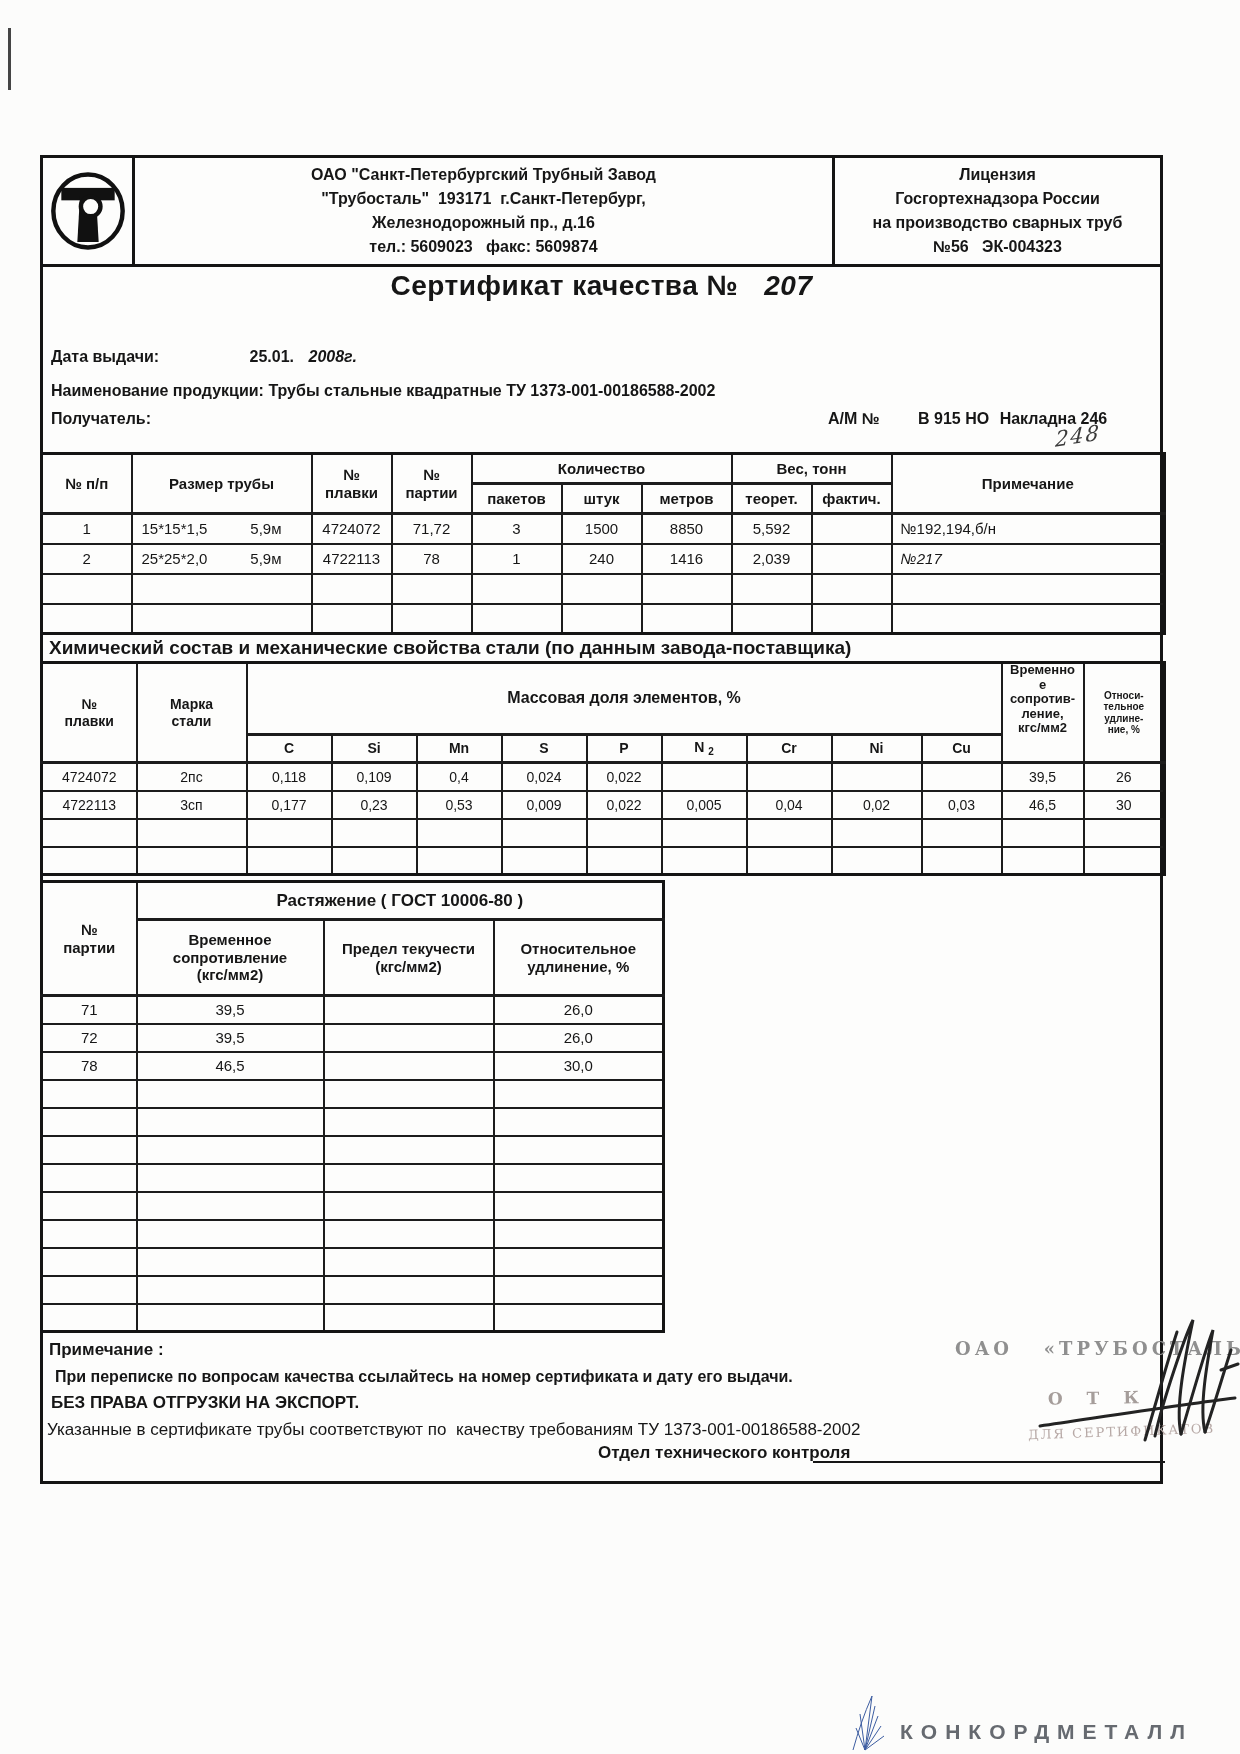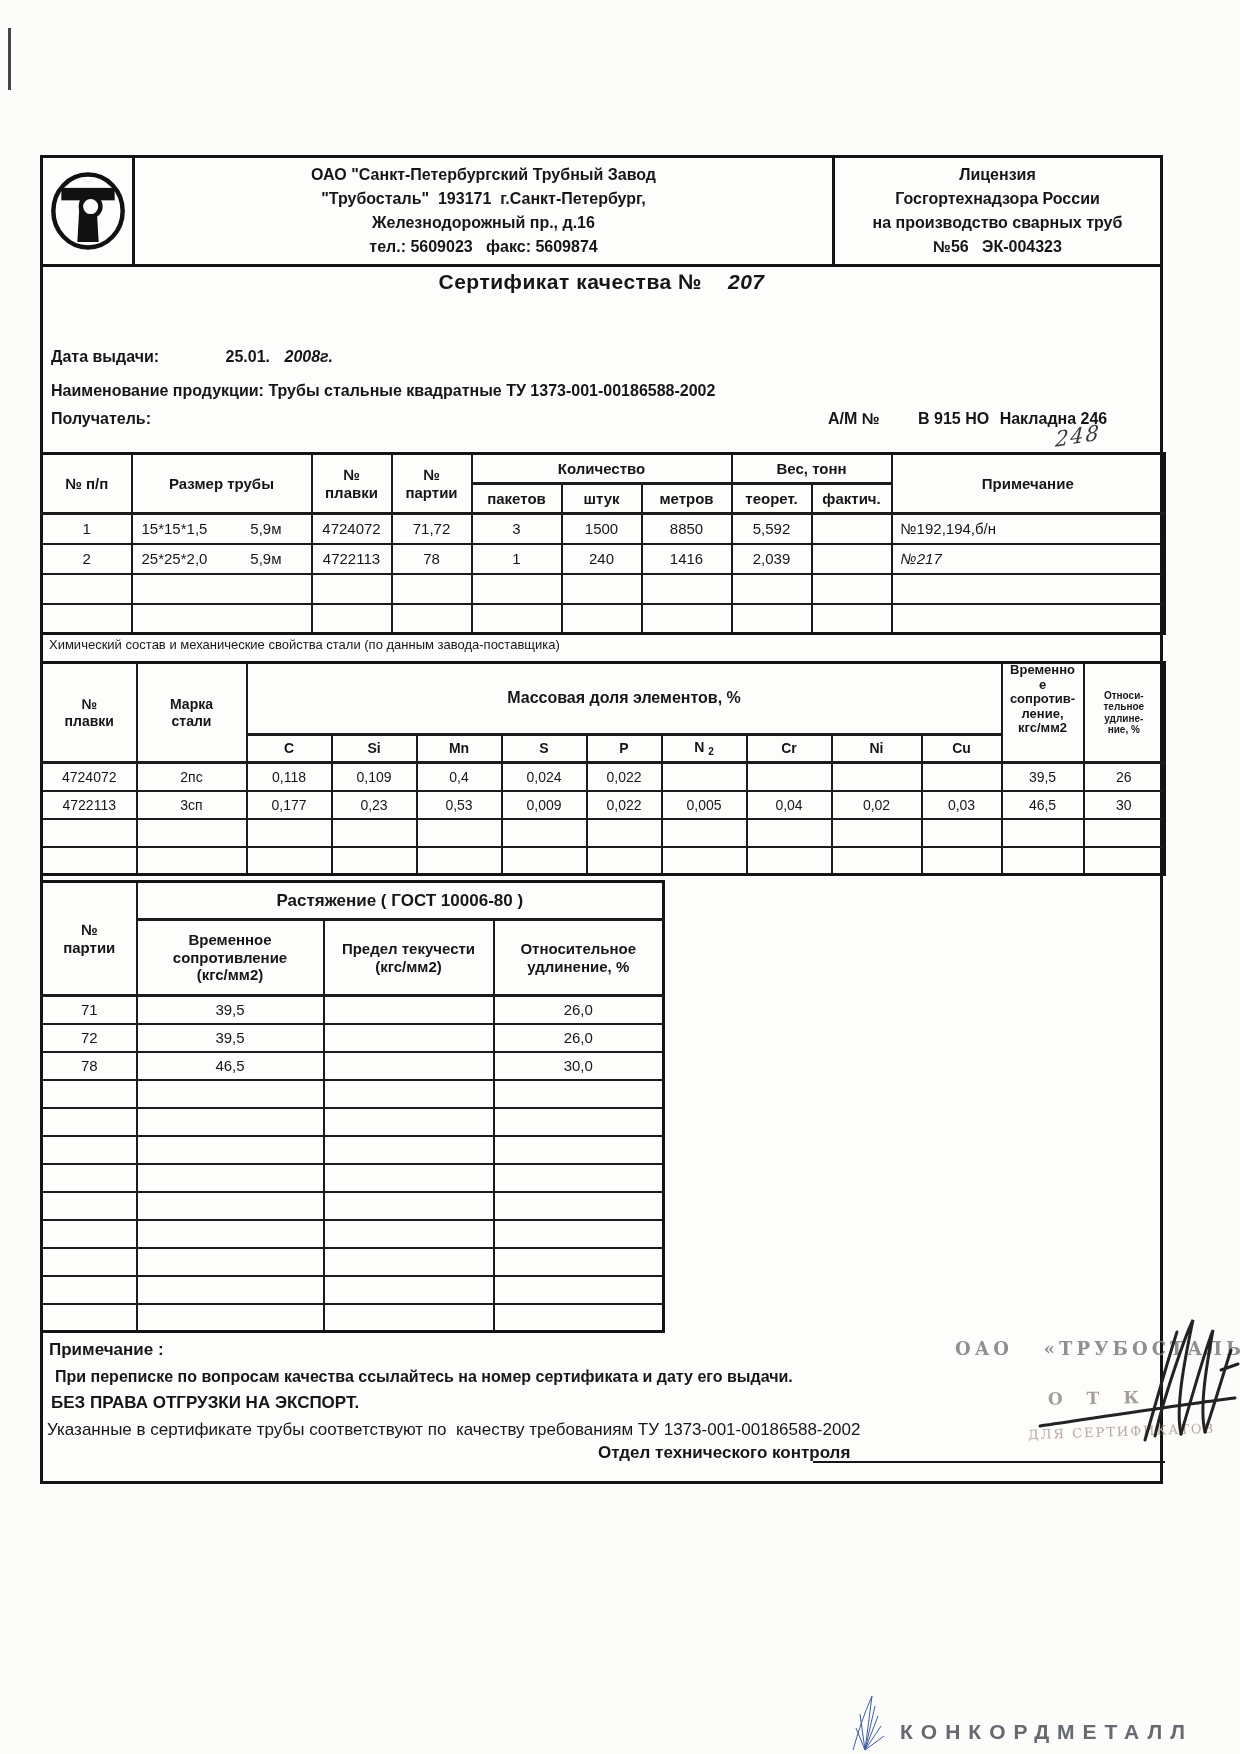--- a/index.html
+++ b/index.html
@@ -16,21 +16,21 @@
   }
 
   
   .cert-header { position:absolute; left:0; top:0; right:0; height:106px; border-bottom:3px solid #141414; display:flex; }
   .logo-cell { width:92px; border-right:3px solid #141414; display:flex; align-items:center; justify-content:center; box-sizing:border-box; }
   .company-cell { width:700px; border-right:3px solid #141414; box-sizing:border-box; display:flex; flex-direction:column; justify-content:center; align-items:center; }
   .license-cell { flex:1; display:flex; flex-direction:column; justify-content:center; align-items:center;text-align:center; }
   .hdr-line { font-weight:bold; font-size:16px; line-height:24px; white-space:nowrap; }
 
   
-  .title-row { position:absolute; left:0; right:0; top:112px; text-align:center; font-weight:bold; font-size:21px; letter-spacing:.5px; }
+  .title-row { position:absolute; left:0; right:0; top:112px; text-align:center; font-weight:bold; font-size:28px; letter-spacing:.5px; }
   .title-num { font-style:italic; margin-left:26px; }
   .info-line { position:absolute; font-size:16px; white-space:nowrap; }
   .b { font-weight:bold; }
   .i { font-style:italic; }
   .handwritten {
     position:absolute; font-family:"DejaVu Serif", serif; font-style:italic; font-size:21px;
     color:#3a3a3a; transform:rotate(-9deg) skewX(-12deg); letter-spacing:2px;
   }
 
   
@@ -42,21 +42,21 @@
   .doc-table th { font-weight:bold; font-size:15px; white-space:pre-line; line-height:1.16; }
   .doc-table td { font-size:15px; font-weight:normal; }
   .doc-table { border:3px solid #141414; }
   .doc-table thead th { border-bottom-width:3px; }
   .cell-left { text-align:left !important; padding-left:8px !important; }
   .size-flex { display:flex; justify-content:space-between; padding:0 26px 0 6px; }
 
   .main-table { left:-3px; top:294px; width:1123px; }
   .main-table tr { height:30px; }
 
-  .chem-title { position:absolute; left:6px; top:479px; font-weight:normal; font-size:13px; white-space:nowrap;text-align:right; }
+  .chem-title { position:absolute; left:6px; top:479px; font-weight:bold; font-size:19px; white-space:nowrap;text-align:right; }
   .chem-table { left:-3px; top:503px; width:1123px; }
   .chem-table th { font-size:14px; }
   .chem-table td { font-size:14px; }
   .chem-table tr { height:28px; }
   .chem-table tr.hdr-main { height:72px; }
   .chem-table tr.hdr-sub { height:28px; }
   .strength-inner { position:relative; top:-13px; font-size:13px; line-height:1.12; white-space:pre-line; }
   .elong-inner { font-size:10px; line-height:1.12; white-space:pre-line; }
   .subscript { font-size:10px; vertical-align:-3px; }
 
@@ -112,21 +112,21 @@
         <div class="hdr-line">№56 &nbsp;&nbsp;ЭК-004323</div>
       </div>
     </div>
 
     <div class="title-row">
       <span>Сертификат качества №</span><span class="title-num">207</span>
     </div>
 
     <div class="info-line b" style="left:8px; top:190px;">
       <span>Дата выдачи:</span>
-      <span style="margin-left:62px;">25.01.</span>
+      <span style="margin-left:86px;">25.01.</span>
       <span class="i" style="margin-left:10px;">2008г.</span>
     </div>
     <div class="info-line b" style="left:8px; top:224px;">
       <span>Наименование продукции:</span>
       <span>Трубы стальные квадратные ТУ 1373-001-00186588-2002</span>
     </div>
     <div class="info-line b" style="left:8px; top:252px;">Получатель:</div>
     <div class="info-line b" style="left:785px; top:252px;">
       <span>А/М №</span>
       <span style="margin-left:34px;margin-top:24px;">В 915 НО</span>

